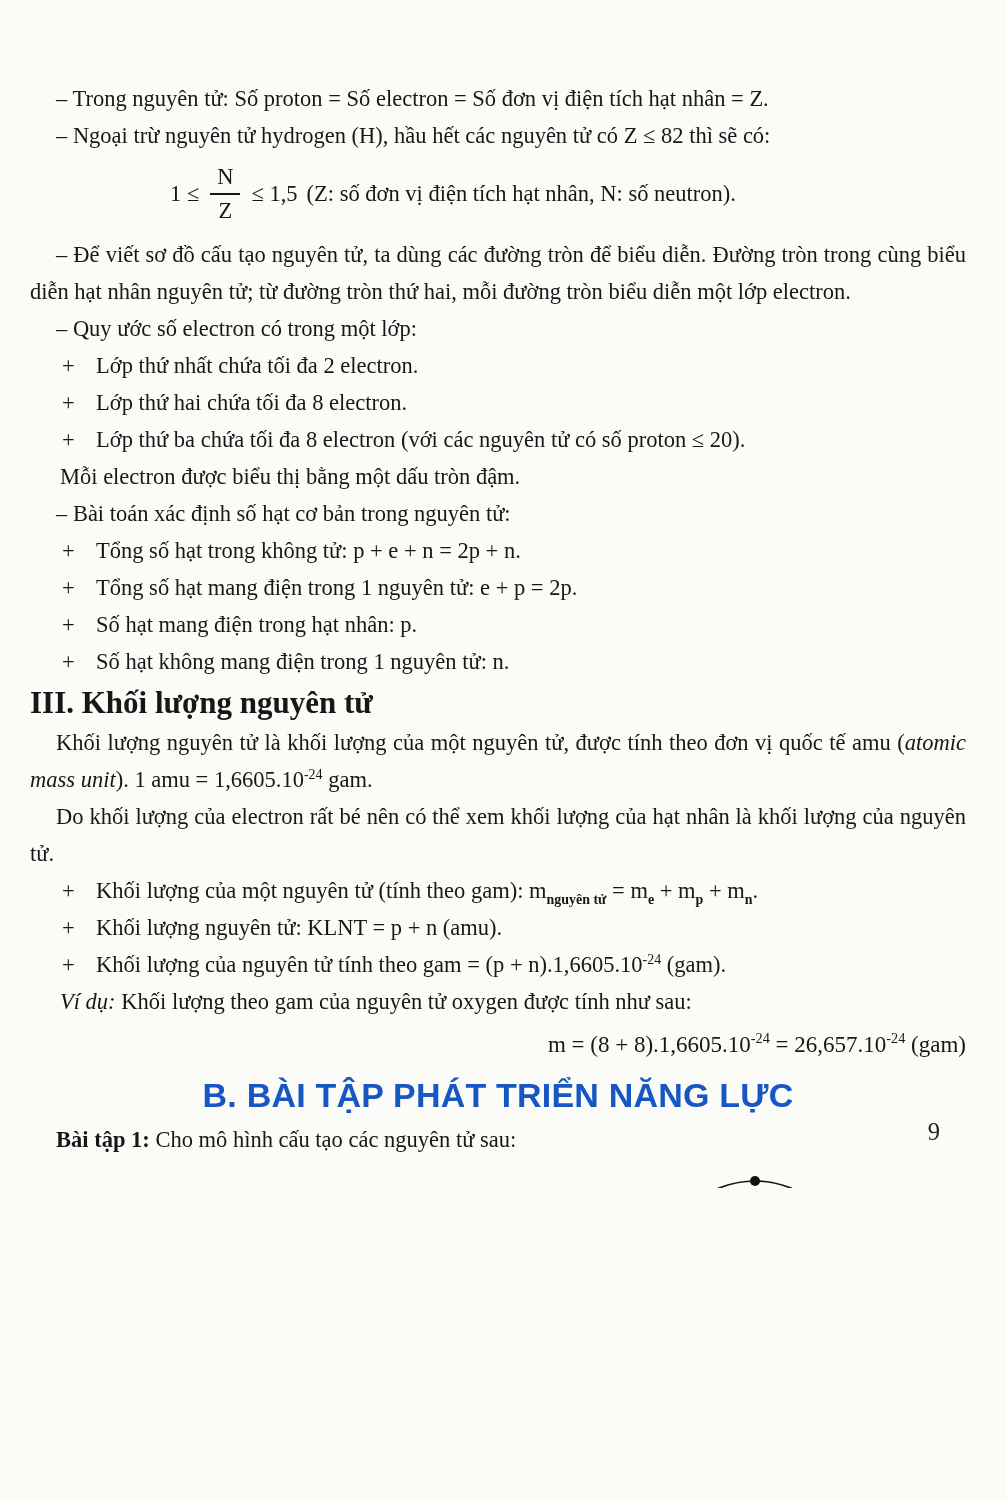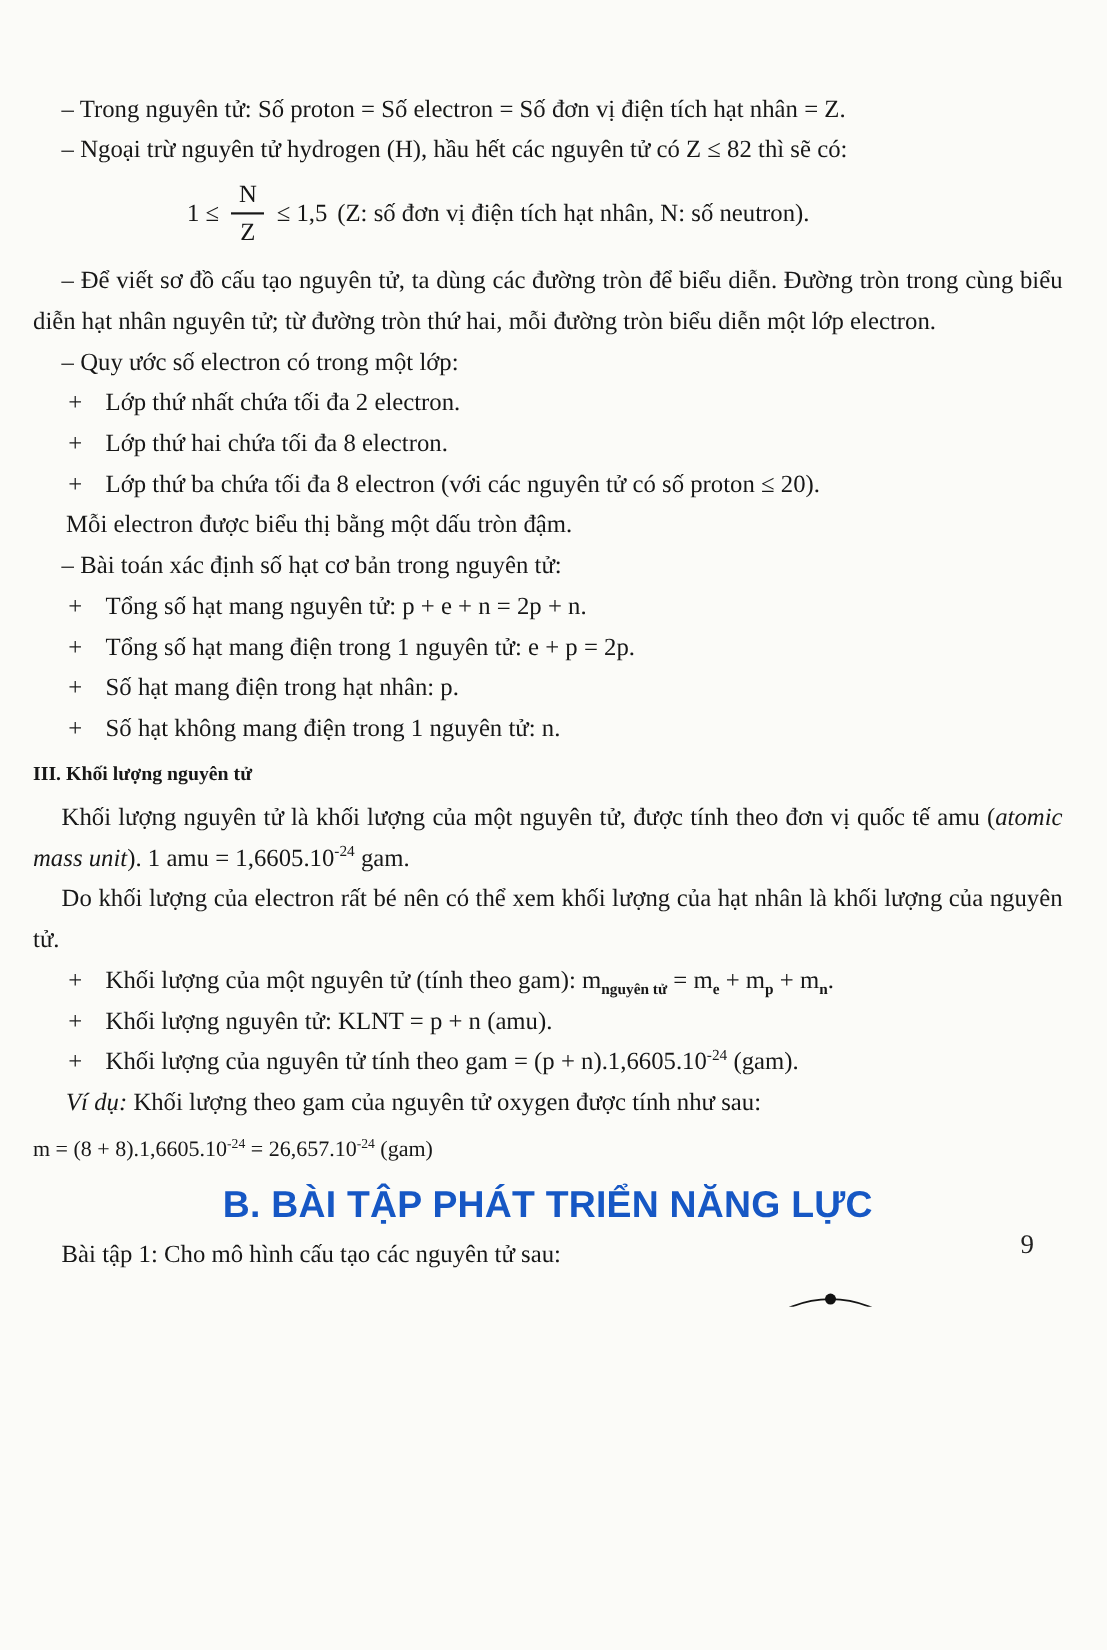--- a/index.html
+++ b/index.html
@@ -44,47 +44,47 @@
     align-items: center;
     margin: 0 2px;
   }
   .frac .num { border-bottom: 2px solid #171717; padding: 0 7px 3px; }
   .frac .den { padding-top: 3px; }
 
   sup { font-size: 0.62em; vertical-align: super; line-height: 0; }
   sub { font-size: 0.62em; vertical-align: sub; line-height: 0; font-weight: bold; }
 
   .heading-serif {
-    font-size: 18px;
+    font-size: 31px;
     font-weight: bold;
     margin: 5px 0 3px;
     line-height: 36px;
   }
 
   .example-label { font-style: italic; }
   .example-formula {
     margin: 4px 0 6px;
-    text-align: left;
-    font-size: 20px;
+    text-align: right;
+    font-size: 23px;
     line-height: 42px;
   }
 
   .heading-blue {
     font-family: "Liberation Sans", sans-serif;
     font-size: 34px;
     font-weight: bold;
     color: var(--accent, #1657c4);
     margin: 13px 0 9px;
     line-height: 33px;
     letter-spacing: 0.2px;
     text-align: center;
   }
 
   .exercise-intro { text-indent: 26px; }
-  .exercise-intro strong { font-weight: normal; }
+  .exercise-intro strong { font-weight: bold; }
 
   .atom-row {
     display: flex;
     align-items: flex-end;
     gap: 46px;
     padding-left: 96px;
     margin-top: 16px;
   }
   .atom {
     margin: 0;
@@ -129,21 +129,21 @@
 
     <p class="line indent">– Quy ước số electron có trong một lớp:</p>
 
     <p class="plus-line"><span class="plus-marker">+</span><span>Lớp thứ nhất chứa tối đa 2 electron.</span></p>
     <p class="plus-line"><span class="plus-marker">+</span><span>Lớp thứ hai chứa tối đa 8 electron.</span></p>
     <p class="plus-line"><span class="plus-marker">+</span><span>Lớp thứ ba chứa tối đa 8 electron (với các nguyên tử có số proton ≤ 20).</span></p>
 
     <p class="line sub-indent">Mỗi electron được biểu thị bằng một dấu tròn đậm.</p>
     <p class="line indent">– Bài toán xác định số hạt cơ bản trong nguyên tử:</p>
 
-    <p class="plus-line"><span class="plus-marker">+</span><span>Tổng số hạt mang nguyên tử: p + e + n = 2p + n.</span></p>
+    <p class="plus-line"><span class="plus-marker">+</span><span>Tổng số hạt trong không tử: p + e + n = 2p + n.</span></p>
     <p class="plus-line"><span class="plus-marker">+</span><span>Tổng số hạt mang điện trong 1 nguyên tử: e + p = 2p.</span></p>
     <p class="plus-line"><span class="plus-marker">+</span><span>Số hạt mang điện trong hạt nhân: p.</span></p>
     <p class="plus-line"><span class="plus-marker">+</span><span>Số hạt không mang điện trong 1 nguyên tử: n.</span></p>
 
     <h3 class="heading-serif">III. Khối lượng nguyên tử</h3>
 
     <p class="line indent justify"><span>Khối lượng nguyên tử là khối lượng của một nguyên tử, được tính theo đơn vị quốc tế amu (</span><em>atomic mass unit</em><span>). 1 amu = 1,6605.10<sup>-24</sup> gam.</span></p>
 
     <p class="line indent justify">Do khối lượng của electron rất bé nên có thể xem khối lượng của hạt nhân là khối lượng của nguyên tử.</p>
 

